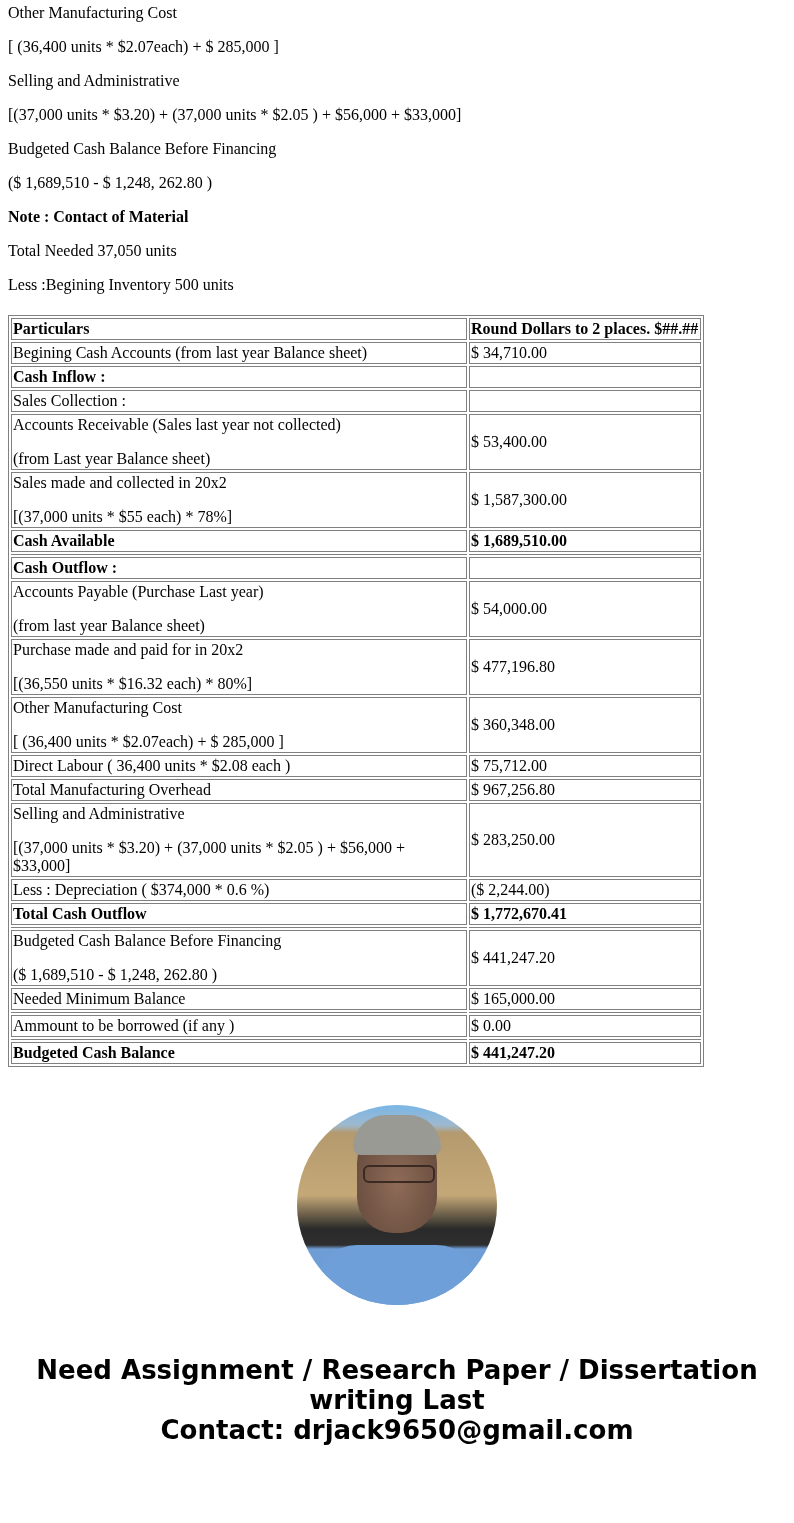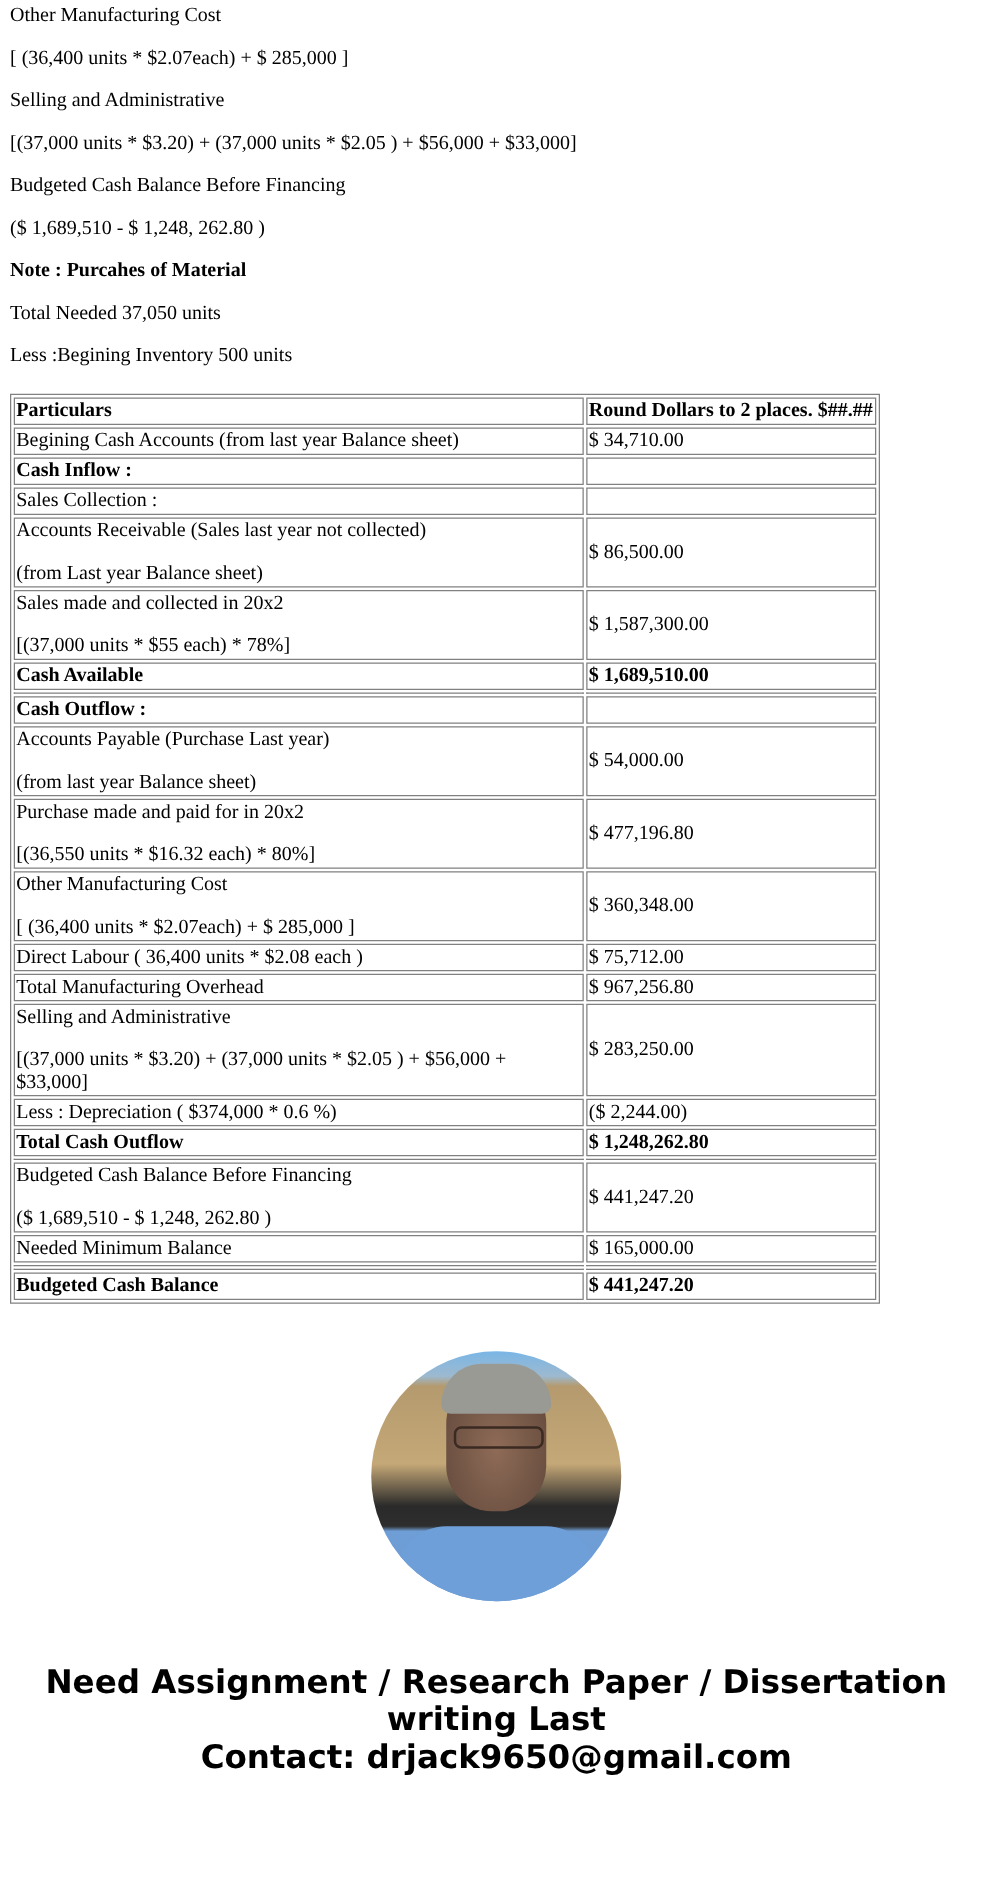--- a/index.html
+++ b/index.html
@@ -83,21 +83,21 @@
       <div class="para">
         <p>[(37,000 units * $3.20) + (37,000 units * $2.05 ) + $56,000 + $33,000]</p>
       </div>
       <div class="para">
         <p>Budgeted Cash Balance Before Financing</p>
       </div>
       <div class="para">
         <p>($ 1,689,510 - $ 1,248, 262.80 )</p>
       </div>
       <div class="para">
-        <p class="bold">Note : Purcahes of Material</p>
+        <p class="bold">Note : Contact of Material</p>
       </div>
       <div class="para">
         <p>Total Needed 37,050 units</p>
       </div>
       <div class="para">
         <p>Less :Begining Inventory 500 units</p>
       </div>
     </div>
 
   <table class="cash">
@@ -122,21 +122,21 @@
           <td class="c1">
             <div>Sales Collection :</div>
           </td>
           <td class="c2">&nbsp;</td>
         </tr>
         <tr>
           <td class="c1">
             <div>Accounts Receivable (Sales last year not collected)</div>
             <div class="l2">(from Last year Balance sheet)</div>
           </td>
-          <td class="c2">$ 86,500.00</td>
+          <td class="c2">$ 53,400.00</td>
         </tr>
         <tr>
           <td class="c1">
             <div>Sales made and collected in 20x2</div>
             <div class="l2">[(37,000 units * $55 each) * 78%]</div>
           </td>
           <td class="c2">$ 1,587,300.00</td>
         </tr>
         <tr class="bold">
           <td class="c1">
@@ -197,21 +197,21 @@
         <tr>
           <td class="c1">
             <div>Less : Depreciation ( $374,000 * 0.6 %)</div>
           </td>
           <td class="c2">($ 2,244.00)</td>
         </tr>
         <tr class="bold">
           <td class="c1">
             <div>Total Cash Outflow</div>
           </td>
-          <td class="c2">$ 1,248,262.80</td>
+          <td class="c2">$ 1,772,670.41</td>
         </tr>
         <tr class="sep">
           <td></td>
           <td></td>
         </tr>
         <tr>
           <td class="c1">
             <div>Budgeted Cash Balance Before Financing</div>
             <div class="l2">($ 1,689,510 - $ 1,248, 262.80 )</div>
           </td>
@@ -219,20 +219,26 @@
         </tr>
         <tr>
           <td class="c1">
             <div>Needed Minimum Balance</div>
           </td>
           <td class="c2">$ 165,000.00</td>
         </tr>
         <tr class="sep">
           <td></td>
           <td></td>
+        </tr>
+        <tr>
+          <td class="c1">
+            <div>Ammount to be borrowed (if any )</div>
+          </td>
+          <td class="c2">$ 0.00</td>
         </tr>
         <tr class="sep">
           <td></td>
           <td></td>
         </tr>
         <tr class="bold">
           <td class="c1">
             <div>Budgeted Cash Balance</div>
           </td>
           <td class="c2">$ 441,247.20</td>

